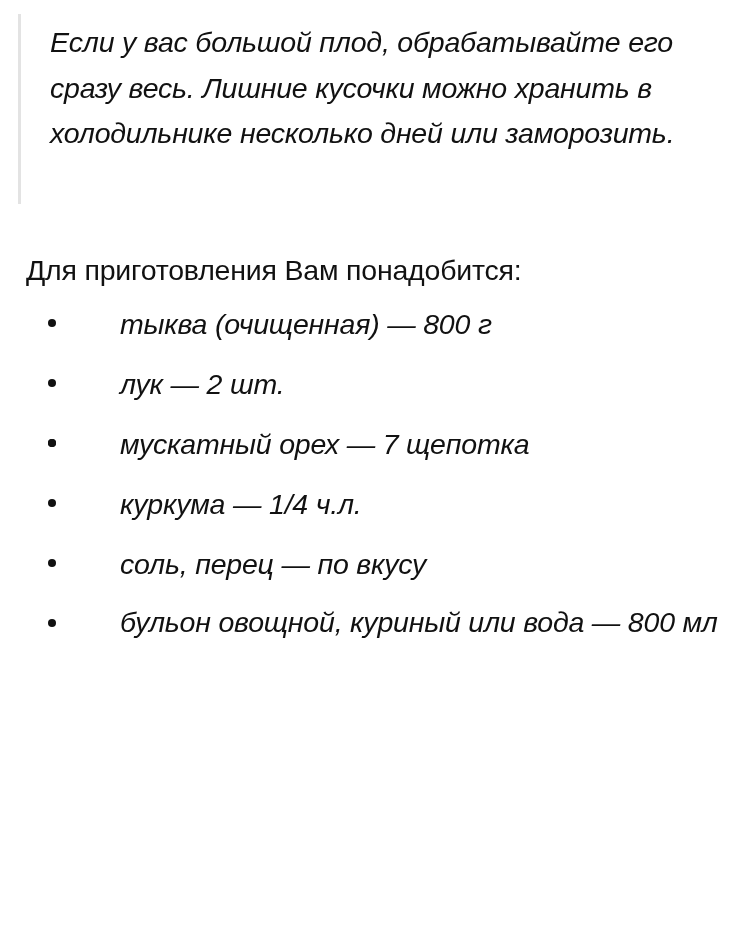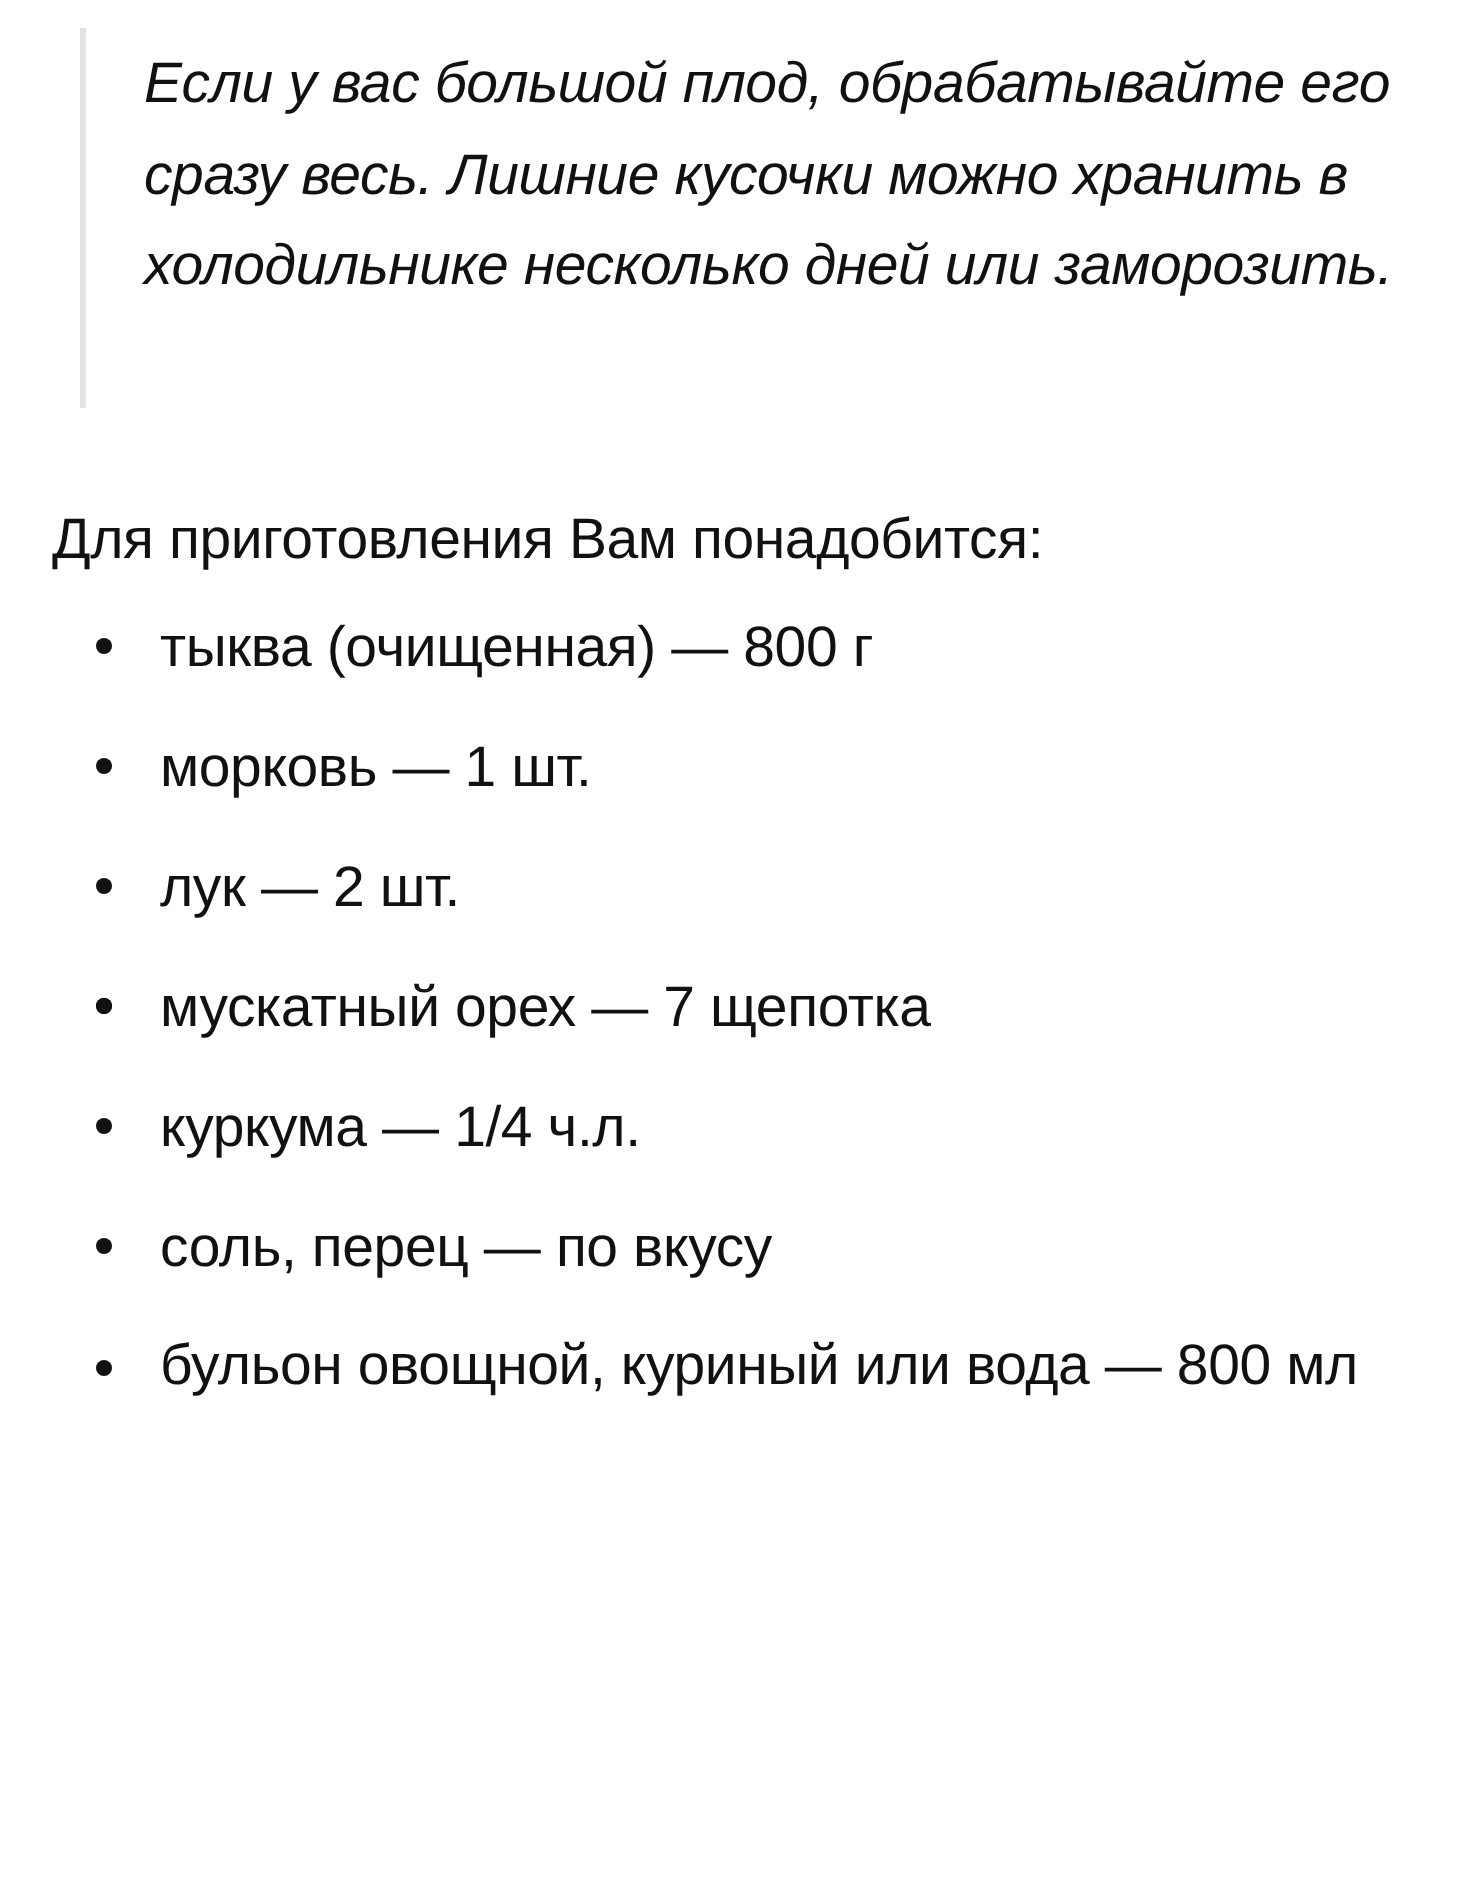--- a/index.html
+++ b/index.html
@@ -10,21 +10,21 @@
   body {
     width: 739px;
     height: 941px;
     overflow: hidden;
     font-family: "Liberation Sans", sans-serif;
     color: #111111;
     position: relative;
   }
   .quote {
     position: absolute;
-    left: 40px;
+    left: 18px;
     top: 14px;
     width: 690px;
     height: 190px;
     border-left: 3px solid #e3e3e3;
     box-sizing: border-box;
   }
   .quote-text {
     position: absolute;
     left: 29px;
     top: 6px;
@@ -48,26 +48,27 @@
     position: absolute;
     left: 0;
     top: 302px;
     margin: 0;
     padding: 0;
     list-style: none;
     width: 739px;
   }
   .ingredients li {
     position: relative;
-    padding-left: 80px;
+    padding-left: 120px;
     font-size: 28.5px;
     line-height: 44px;
     letter-spacing: -0.2px;
     margin-bottom: 16.1px;
     width: 620px;
+    font-style: italic;
   }
   .ingredients li .bullet {
     position: absolute;
     left: 48px;
     top: 17px;
     width: 8px;
     height: 8px;
     border-radius: 50%;
     background: #111111;
   }
@@ -79,20 +80,19 @@
 <body>
 
 <div class="quote">
   <p class="quote-text">Если у вас большой плод, обрабатывайте его сразу весь. Лишние кусочки можно хранить в холодильнике несколько дней или заморозить.</p>
 </div>
 
 <p class="intro">Для приготовления Вам понадобится:</p>
 
 <ul class="ingredients">
   <li><span class="bullet"></span><span>тыква (очищенная) — 800 г</span></li>
-  <li><span class="bullet"></span><span>морковь — 1 шт.</span></li>
   <li><span class="bullet"></span><span>лук — 2 шт.</span></li>
   <li><span class="bullet"></span></li>
   <li><span class="bullet"></span><span>мускатный орех — 7 щепотка</span></li>
   <li><span class="bullet"></span><span>куркума — 1/4 ч.л.</span></li>
   <li><span class="bullet"></span><span>соль, перец — по вкусу</span></li>
   <li class="wrap"><span class="bullet"></span><span>бульон овощной, куриный или вода — 800 мл</span></li>
 </ul>
 
 </body></html>

